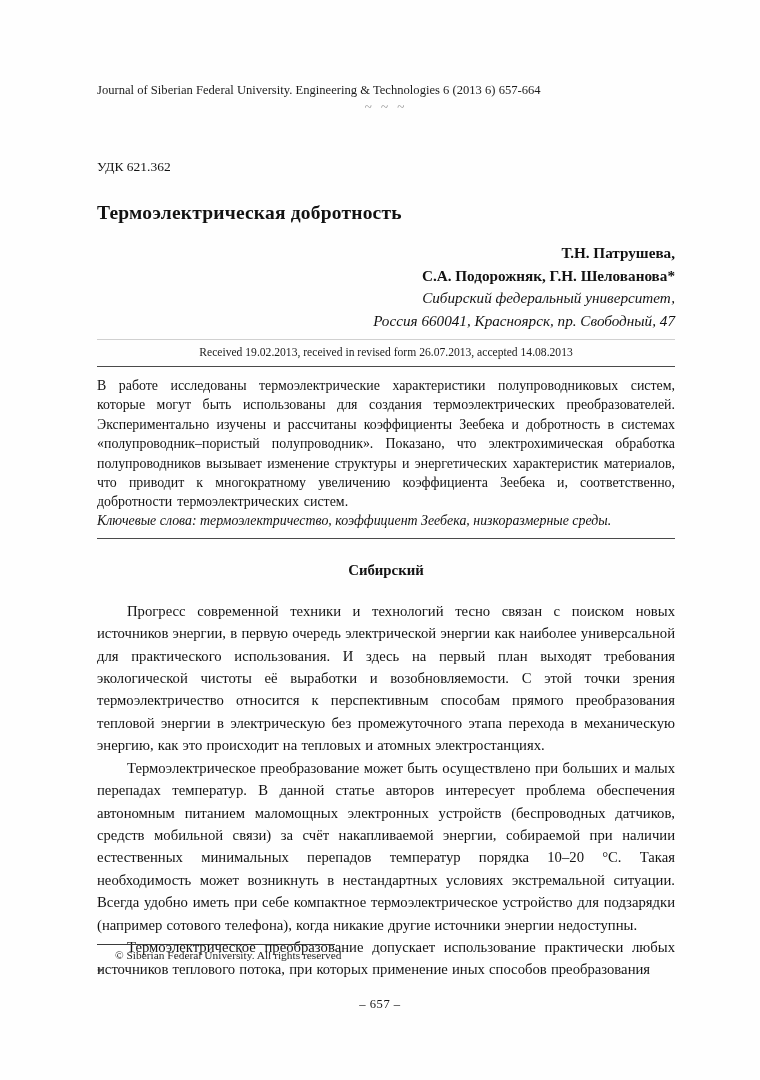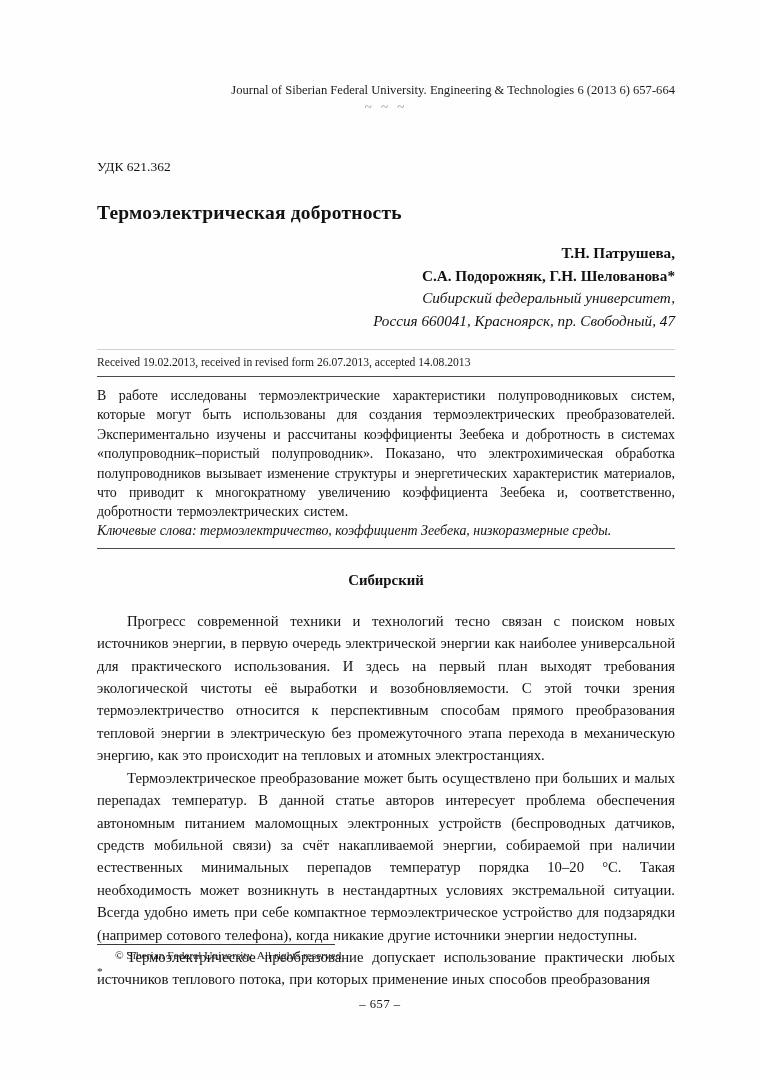--- a/index.html
+++ b/index.html
@@ -16,21 +16,21 @@
     color: #121212;
     overflow: hidden;
     box-sizing: border-box;
   }
   .content {
     padding: 0 85px 0 97px;
   }
   
   .journal-line {
     padding-top: 82px;
-    text-align: right;
+    text-align: left;
     font-size: 12.6px;
     line-height: 16px;
     color: #1c1c1c;
   }
   .ornament {
     text-align: center;
     font-size: 13px;
     line-height: 14px;
     margin-top: 2px;
     color: #8a8a8a;
@@ -49,24 +49,24 @@
   }
   .authors-block {
     margin-top: 13px;
     text-align: right;
     font-size: 15.2px;
     line-height: 22.5px;
   }
   .author-line { font-weight: bold; }
   .affiliation-line { font-style: italic; }
   .received-box {
-    margin-top: 17px;
+    margin-top: 7px;
     border-top: 1px solid #d0d0d0;
     border-bottom: 1px solid #4a4a4a;
-    text-align: left;
+    text-align: center;
     font-size: 11.6px;
     padding: 6px 0 7px 0;
     color: #1c1c1c;
   }
   .abstract {
     margin-top: 9px;
     font-size: 13.9px;
     line-height: 19.4px;
     text-align: justify;
     word-spacing: 1.5px;

